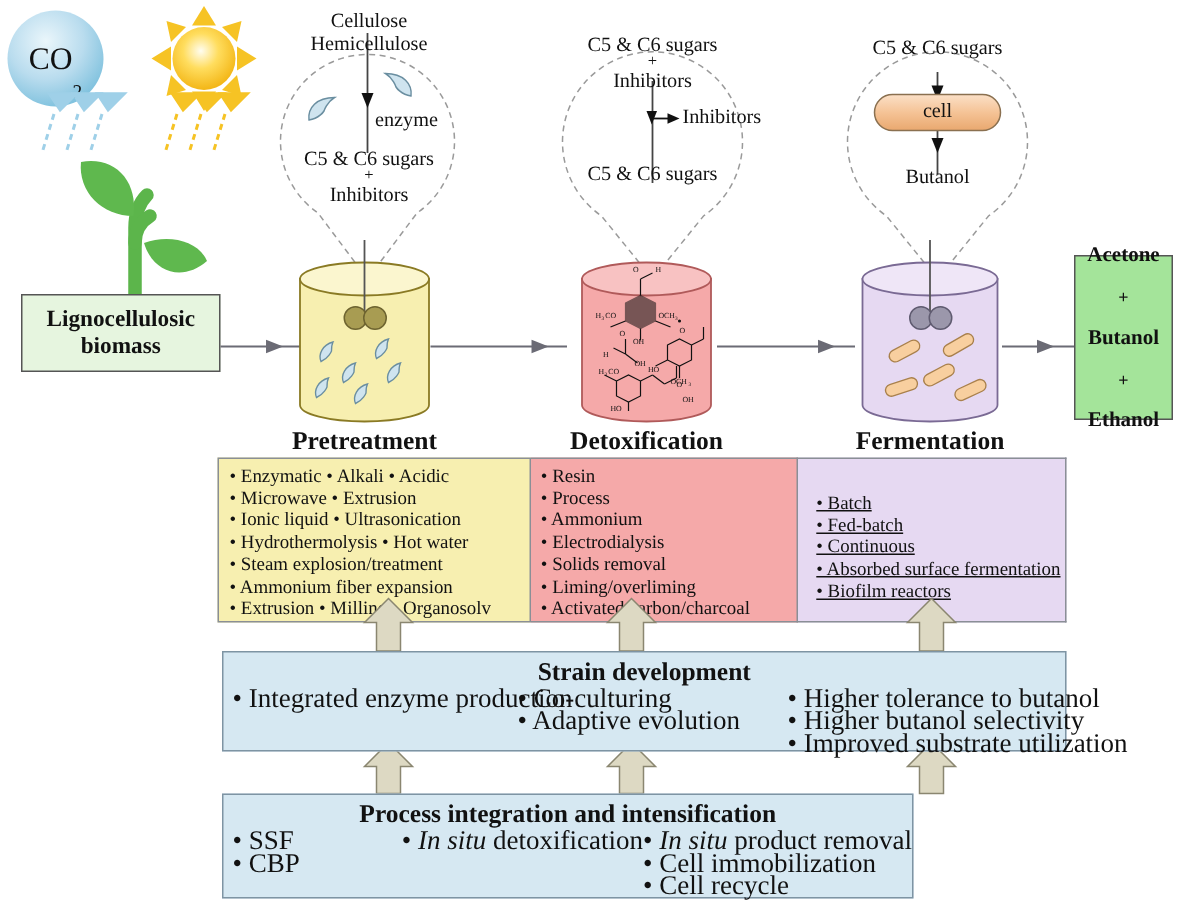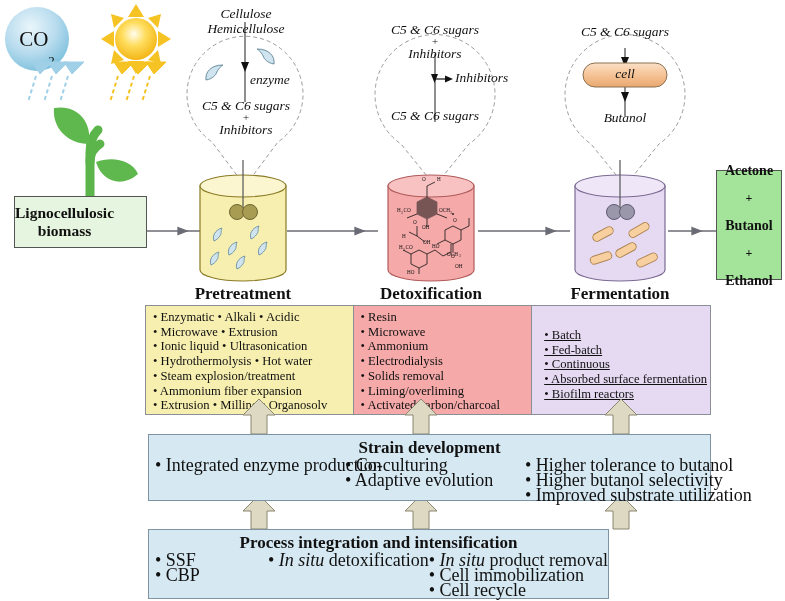--- a/index.html
+++ b/index.html
@@ -2,21 +2,21 @@
 <html><head>
 <meta charset="utf-8">
 <style>
   html,body{margin:0;padding:0;background:#fff;}
   body{width:785px;height:601px;position:relative;overflow:hidden;
        font-family:"Liberation Serif", serif;color:#111;}
   .abs{position:absolute;}
   
   .box{box-sizing:border-box;border:1px solid #6e7a85;}
   .biomass-box{left:14px;top:196px;width:133px;height:52px;background:#e6f5df;
-     border:1px solid #555;display:flex;align-items:center;text-align:center;}
+     border:1px solid #555;display:flex;align-items:center;justify-content:center;text-align:center;}
   .biomass-box span{font-weight:bold;font-size:15.5px;line-height:18px;}
   .product-box{left:716px;top:170px;width:66px;height:110px;background:#a4e49a;
      border:1px solid #555;display:flex;flex-direction:column;align-items:center;
      justify-content:center;text-align:center;gap:12px;}
   .product-box div{font-weight:bold;font-size:14px;line-height:17px;}
   .product-box div.plus{font-size:12px;line-height:14px;font-weight:bold;}
   
   .methods{left:145px;top:305px;width:566px;height:110px;display:flex;}
   .mcol{box-sizing:border-box;border:1px solid #8a8f96;padding:4px 2px 0 7px;overflow:hidden;}
   .mcol.m1{width:216px;background:#f7efb0;}
@@ -25,21 +25,21 @@
   .mcol .li{font-size:12.6px;line-height:14.7px;white-space:nowrap;}
   
   .band{box-sizing:border-box;border:1px solid #7e94a3;background:#d6e8f2;}
   .band .title{text-align:center;font-weight:bold;font-size:17px;line-height:21px;}
   .band .cols{display:flex;}
   .band .li{font-size:18px;line-height:15px;white-space:nowrap;}
   .strain{left:148px;top:434px;width:563px;height:67px;padding-top:2px;}
   .proc{left:148px;top:529px;width:461px;height:70px;padding-top:2px;}
   .label-proc{position:absolute;font-weight:bold;font-size:17px;text-align:center;width:200px;}
   
-  .callout-text{font-size:13.5px;line-height:15px;text-align:center;font-style:italic;}
+  .callout-text{font-size:13.5px;line-height:15px;text-align:center;}
   svg{display:block;overflow:visible;}
 </style>
 </head>
 <body>
 
 <div class="abs" style="left:4px;top:6px;">
   <svg width="66" height="66" viewBox="0 0 66 66">
     <defs>
       <radialGradient id="co2g" cx="40%" cy="32%" r="72%">
         <stop offset="0%" stop-color="#eaf6fb"></stop>
@@ -322,21 +322,21 @@
     <div class="li">• Enzymatic • Alkali • Acidic</div>
     <div class="li">• Microwave • Extrusion</div>
     <div class="li">• Ionic liquid • Ultrasonication</div>
     <div class="li">• Hydrothermolysis • Hot water</div>
     <div class="li">• Steam explosion/treatment</div>
     <div class="li">• Ammonium fiber expansion</div>
     <div class="li">• Extrusion • Milling • Organosolv</div>
   </div>
   <div class="mcol m2">
     <div class="li">• Resin</div>
-    <div class="li">• Microwave</div>
+    <div class="li">• Process</div>
     <div class="li">• Ammonium</div>
     <div class="li">• Electrodialysis</div>
     <div class="li">• Solids removal</div>
     <div class="li">• Liming/overliming</div>
     <div class="li">• Activated carbon/charcoal</div>
   </div>
   <div class="mcol m3" style="padding-top:22px;padding-left:12px;">
     <div class="li">• Batch</div>
     <div class="li">• Fed-batch</div>
     <div class="li">• Continuous</div>

